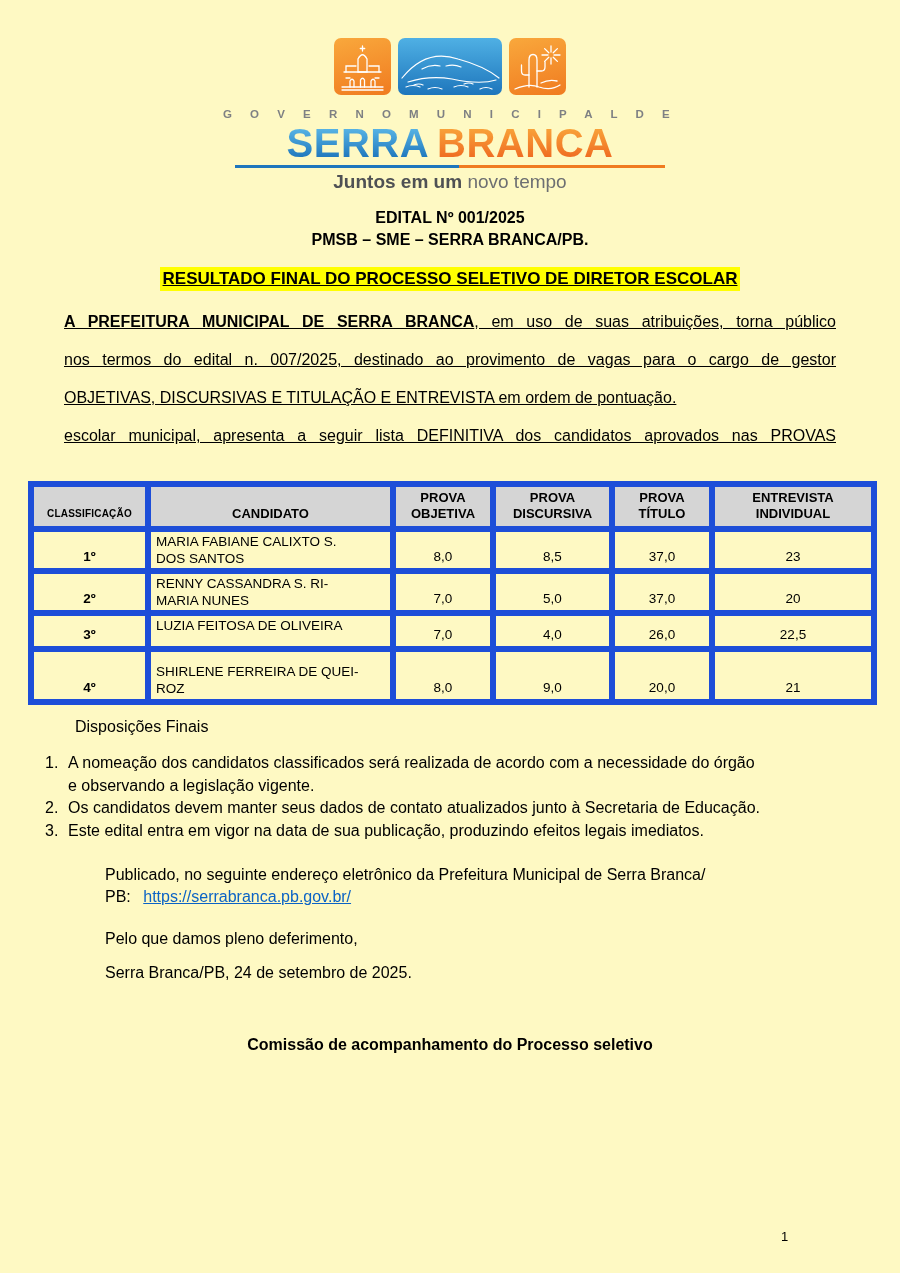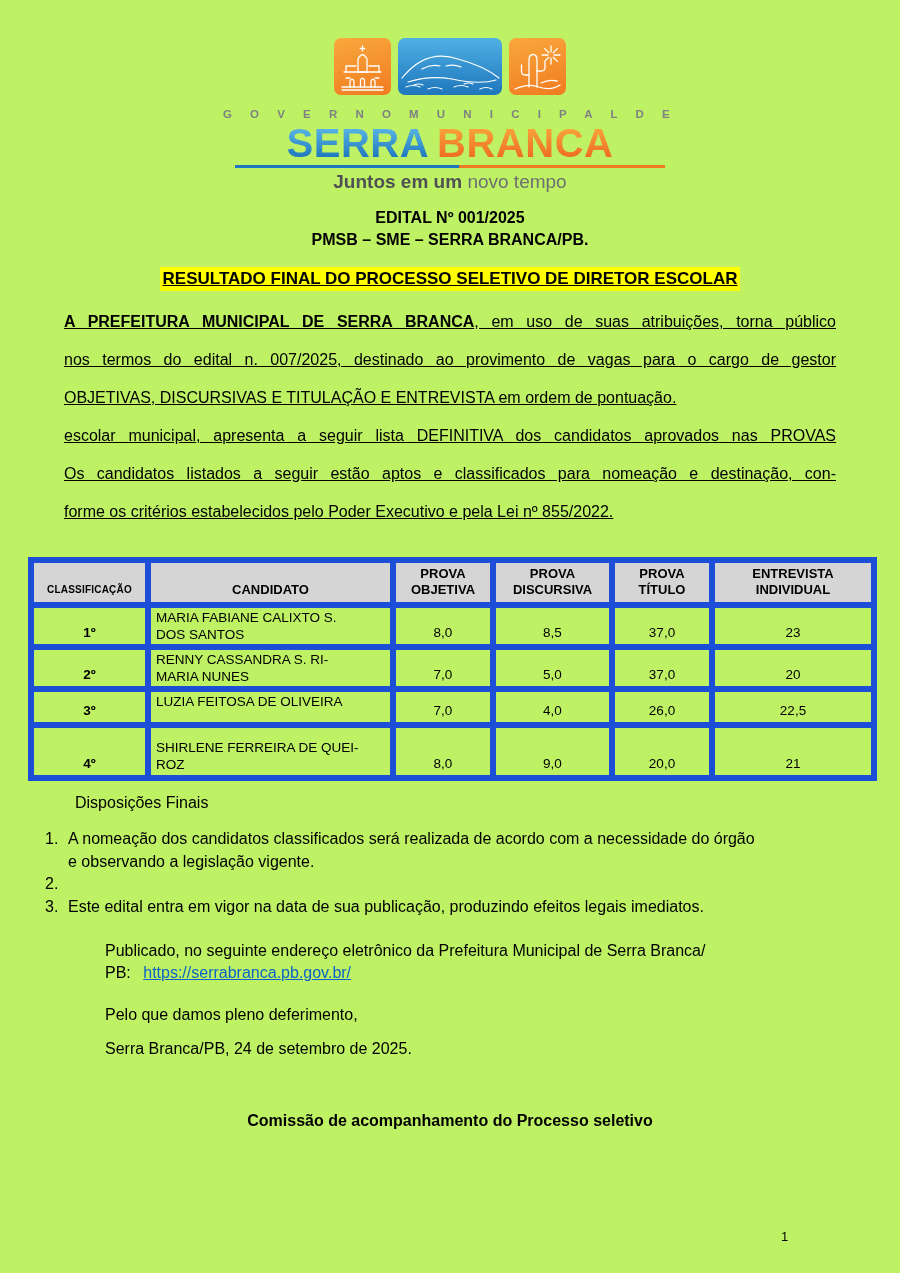--- a/index.html
+++ b/index.html
@@ -1,17 +1,17 @@
 <!DOCTYPE html>
 <html lang="pt-BR" style="--highlight: #FFFF00; --link-blue: #0B63C5; --table-header-bg: #D5D5D5; --logo-orange: #F9A83C; --logo-orange-dark: #F07B20; --logo-blue: #4FB0E4; --logo-blue-dark: #1E76BC; --logo-gray: #7E8083; --tagline-dark: #4F5154; --tagline-light: #6D6F72;"><head>
 <meta charset="utf-8">
 <style>
   html,body{margin:0;padding:0;background:#fff;}
   .page{
-    position:relative;width:900px;height:1273px;background:#bef264;overflow:hidden;
+    position:relative;width:900px;height:1273px;background:#fef9c3;overflow:hidden;
     font-family:"Liberation Sans","DejaVu Sans",sans-serif;color:#000;
   }
   
   .logo{text-align:center;padding-top:38px;}
   .tiles{display:flex;justify-content:center;gap:7px;}
   .tile{height:57px;border-radius:7px;overflow:hidden;}
   .tile svg{display:block;width:100%;height:100%;}
   .tile.orange{width:57px;background:linear-gradient(165deg,var(--logo-orange,#F9A83C) 0%,var(--logo-orange-dark,#F07B20) 100%);}
   .tile.blue{width:104px;background:linear-gradient(180deg,var(--logo-blue,#4FB0E4) 0%,var(--logo-blue-dark,#1E76BC) 100%);}
   .govline{margin-top:12px;font-size:11.5px;line-height:14px;letter-spacing:7.5px;color:var(--logo-gray,#7E8083);font-weight:bold;}
@@ -109,24 +109,20 @@
   </div>
 
   <div class="body-col">
     <div class="para">
       <div class="jline"><b>A PREFEITURA MUNICIPAL DE SERRA BRANCA</b><span>, em uso de suas atribuições, torna público</span></div>
       <div class="jline">nos termos do edital n. 007/2025, destinado ao provimento de vagas para o cargo de gestor</div>
       <div class="jline last">OBJETIVAS, DISCURSIVAS E TITULAÇÃO E ENTREVISTA em ordem de pontuação.</div>
       <div class="jline">escolar municipal, apresenta a seguir lista DEFINITIVA dos candidatos aprovados nas PROVAS</div>
     </div>
 
-    <div class="para second">
-      <div class="jline">Os candidatos listados a seguir estão aptos e classificados para nomeação e destinação, con-</div>
-      <div class="jline last">forme os critérios estabelecidos pelo Poder Executivo e pela Lei nº 855/2022.</div>
-    </div>
   </div>
 
   <div class="results-table">
     <table>
       <colgroup>
         <col style="width:117px">
           <col style="width:245px">
           <col style="width:100px">
         <col style="width:119px">
           <col style="width:100px">
@@ -189,20 +185,21 @@
   <div class="disp-title">Disposições Finais</div>
 
   <div class="num-list">
     <div class="li">
       <span class="num">1.</span>
       <span class="txt">A nomeação dos candidatos classificados será realizada de acordo com a necessidade do órgão
 e observando a legislação vigente.</span>
     </div>
     <div class="li">
       <span class="num">2.</span>
+      <span class="txt">Os candidatos devem manter seus dados de contato atualizados junto à Secretaria de Educação.</span>
     </div>
     <div class="li">
       <span class="num">3.</span>
       <span class="txt">Este edital entra em vigor na data de sua publicação, produzindo efeitos legais imediatos.</span>
     </div>
   </div>
 
   <div class="pub">
     <div>Publicado, no seguinte endereço eletrônico da Prefeitura Municipal de Serra Branca/</div>
     <div><span>PB: </span><span class="gap"></span><a href="#">https://serrabranca.pb.gov.br/</a></div>

